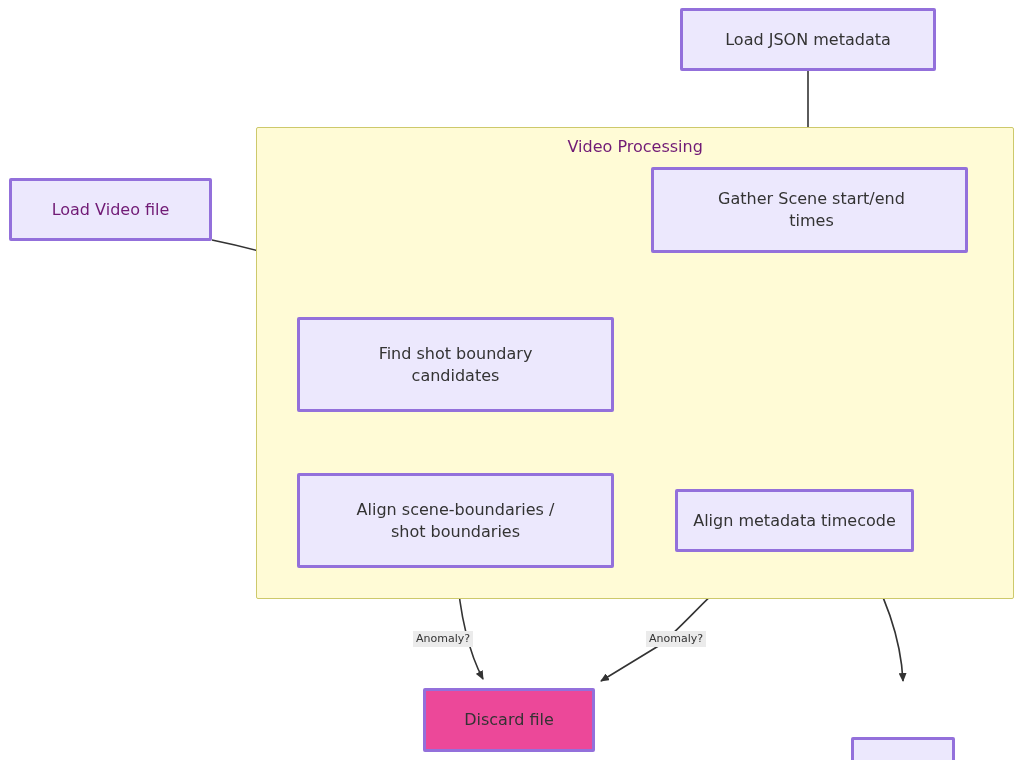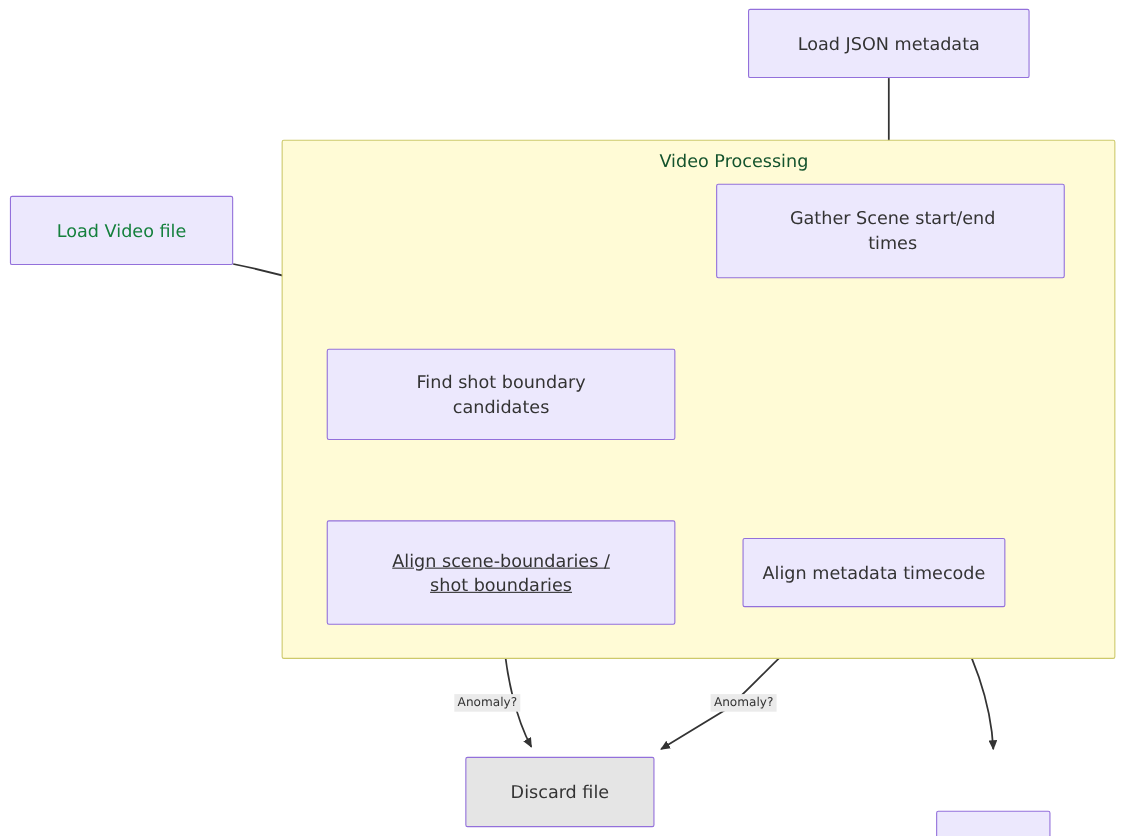--- a/index.html
+++ b/index.html
@@ -24,21 +24,21 @@
   .svg-layer {
     position: absolute;
     top: 0; left: 0;
     width: 1026px;
     height: 760px;
   }
   .node {
     position: absolute;
     box-sizing: border-box;
     background: #ece8fd;
-    border: 1px solid #000000;
+    border: 3px solid #000000;
     border-radius: 2px;
     display: flex;
     align-items: center;
     justify-content: center;
     text-align: center;
     color: #333333;
     font-size: 16px;
     line-height: 1.35;
     padding: 4px 8px;
     z-index: 3;
@@ -78,21 +78,21 @@
     stroke-width: 1.6;
   }
 </style>
 </head>
 <body>
 
 <div id="diagram-root">
 
   <div id="subgraph-layer">
       <div class="subgraph" style="left: 256px; top: 127px; width: 758px; height: 472px; background: rgb(255, 251, 214); border-color: rgb(205, 201, 107);"></div>
-      <div class="subgraph-title" style="color: #14532d; left: 567.5px; top: 137px; margin-left: 32px;">Video Processing</div>
+      <div class="subgraph-title" style="color: #701a75; left: 567.5px; top: 137px;">Video Processing</div>
     </div>
 
   <svg class="svg-layer" id="edge-layer" viewBox="0 0 1026 760">
     <defs>
       <marker id="arrowhead" markerWidth="9" markerHeight="8" refX="8" refY="4" orient="auto" markerUnits="userSpaceOnUse">
         <path d="M 0 0 L 9 4 L 0 8 z" fill="#333333"></path>
       </marker>
     </defs>
     <g id="edge-paths">
         <path class="edge-path" d="M 808,71 L 808,160" stroke="#333333" marker-end="url(#arrowhead)"></path>
@@ -103,39 +103,39 @@
         <path class="edge-path" d="M 457,568 C 459,615 470,655 483,679" stroke="#333333" marker-end="url(#arrowhead)"></path>
         <path class="edge-path" d="M 765,552 C 720,580 690,620 660,645 L 601,681" stroke="#333333" marker-end="url(#arrowhead)"></path>
         <path class="edge-path" d="M 858,552 C 885,590 901,640 903,681" stroke="#333333" marker-end="url(#arrowhead)"></path>
       </g>
   </svg>
 
   <div id="node-layer">
       <div class="node" style="left: 680px; top: 8px; width: 256px; height: 63px; background: rgb(236, 232, 253); border-color: rgb(147, 112, 219); color: rgb(51, 51, 51);">
         <span class="node-label">Load JSON metadata</span>
       </div>
-      <div class="node" style="left: 9px; top: 178px; width: 203px; height: 63px; background: rgb(236, 232, 253); border-color: rgb(147, 112, 219); color: #15803d;">
+      <div class="node" style="left: 9px; top: 178px; width: 203px; height: 63px; background: rgb(236, 232, 253); border-color: rgb(147, 112, 219); color: #701a75;">
         <span class="node-label">Load Video file</span>
       </div>
       <div class="node" style="left: 651px; top: 167px; width: 317px; height: 86px; background: rgb(236, 232, 253); border-color: rgb(147, 112, 219); color: rgb(51, 51, 51); padding-left: 12px;">
         <span class="node-label">Gather Scene start/end
 times</span>
       </div>
-      <div class="node" style="left: 297px; top: 317px; width: 317px; height: 83px; background: rgb(236, 232, 253); border-color: rgb(147, 112, 219); color: rgb(51, 51, 51);">
+      <div class="node" style="left: 297px; top: 317px; width: 317px; height: 95px; background: rgb(236, 232, 253); border-color: rgb(147, 112, 219); color: rgb(51, 51, 51);">
         <span class="node-label">Find shot boundary
 candidates</span>
       </div>
-      <div class="node" style="left: 297px; top: 473px; width: 317px; height: 95px; background: rgb(236, 232, 253); border-color: rgb(147, 112, 219); color: rgb(51, 51, 51); text-decoration: underline;">
+      <div class="node" style="left: 297px; top: 473px; width: 317px; height: 95px; background: rgb(236, 232, 253); border-color: rgb(147, 112, 219); color: rgb(51, 51, 51);">
         <span class="node-label">Align scene-boundaries /
 shot boundaries</span>
       </div>
       <div class="node" style="left: 675px; top: 489px; width: 239px; height: 63px; background: rgb(236, 232, 253); border-color: rgb(147, 112, 219); color: rgb(51, 51, 51);">
         <span class="node-label">Align metadata timecode</span>
       </div>
-      <div class="node" style="left: 423px; top: 688px; width: 172px; height: 64px; background: #e5e5e5; border-color: rgb(147, 112, 219); color: rgb(51, 51, 51);">
+      <div class="node" style="left: 423px; top: 688px; width: 172px; height: 64px; background: #ec4899; border-color: rgb(147, 112, 219); color: rgb(51, 51, 51);">
         <span class="node-label">Discard file</span>
       </div>
       <div class="node" style="left: 851px; top: 689px; width: 104px; height: 64px; background: rgb(236, 232, 253); border-color: rgb(147, 112, 219); color: #a16207; margin-top: 48px;">
         <span class="node-label">End</span>
       </div>
     </div>
 
   <div id="edge-label-layer">
       <div class="edge-label" style="left: 413px; top: 631px; background: rgb(235, 235, 235); color: rgb(51, 51, 51);">Anomaly?</div>
       <div class="edge-label" style="left: 646px; top: 631px; background: rgb(235, 235, 235); color: rgb(51, 51, 51);">Anomaly?</div>

